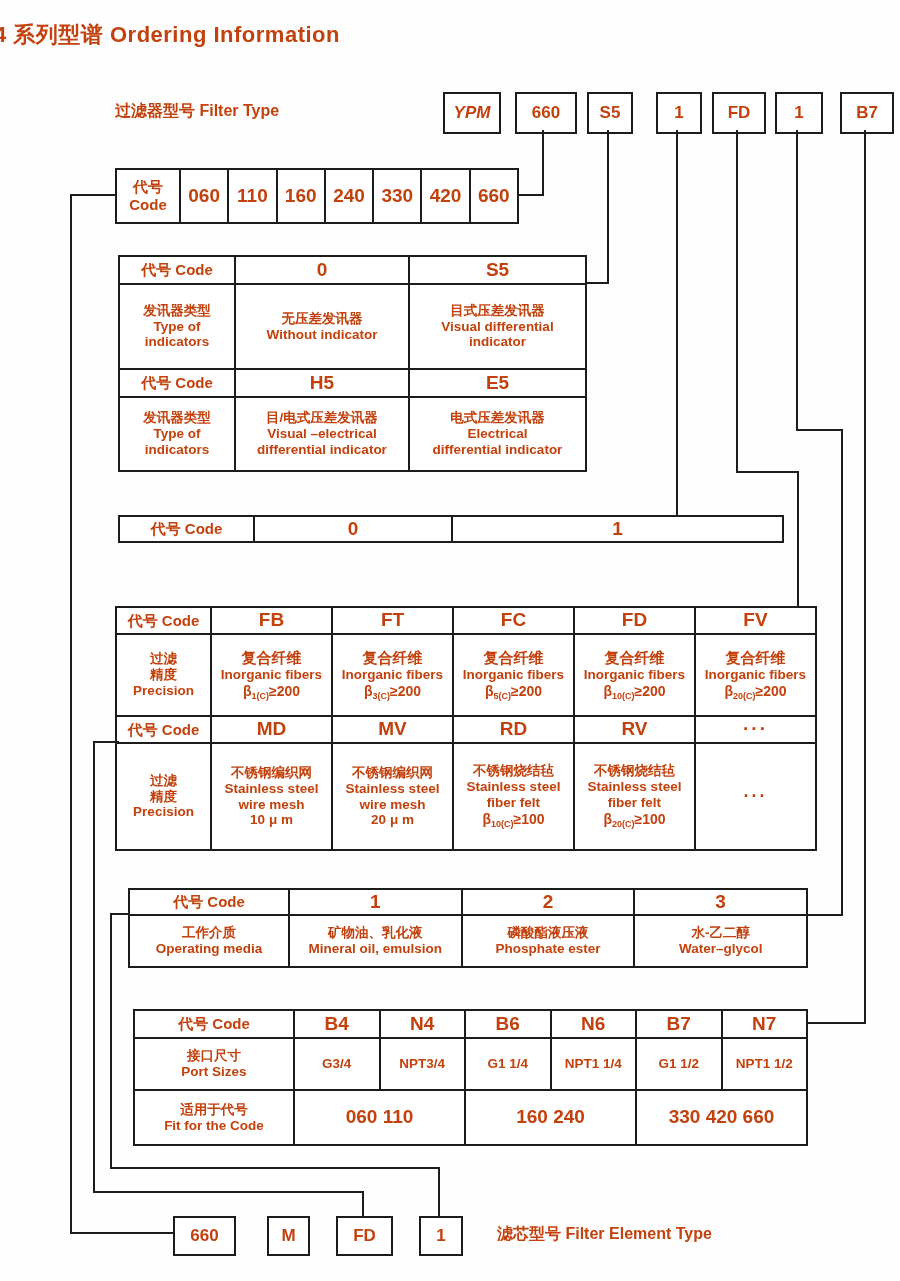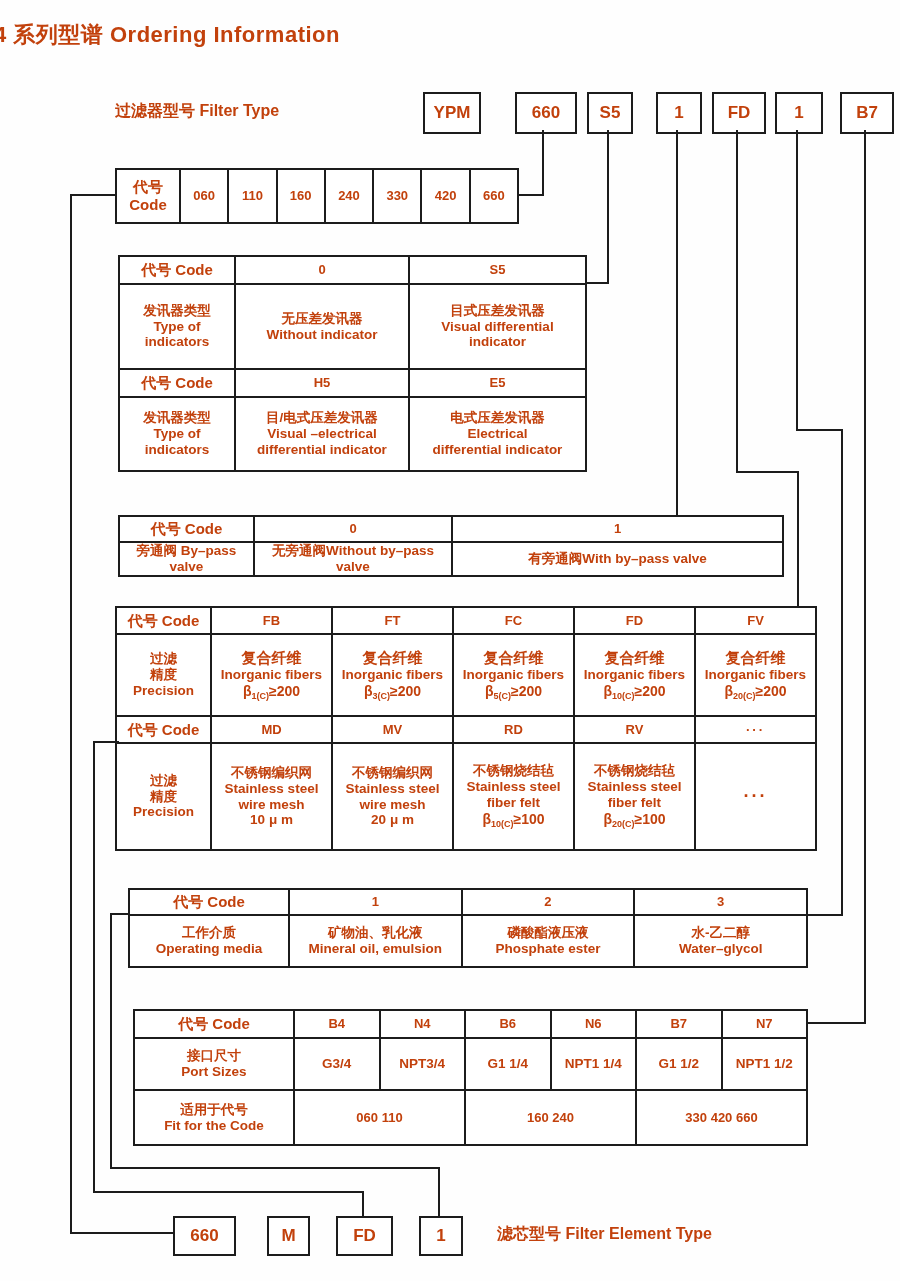--- a/index.html
+++ b/index.html
@@ -16,38 +16,38 @@
   }
   .codebox.small{height:36px;}
   table.tbl{
     position:absolute;border-collapse:collapse;table-layout:fixed;background:#fff;
   }
   table.tbl td{
     border:2px solid #1c1c1c;text-align:center;vertical-align:middle;
     padding:0 2px;line-height:1.18;font-weight:bold;overflow:hidden;
   }
   td.lbl{font-size:15px;}
-  td.codeval{font-size:13px;margin-top:16px;}
+  td.codeval{font-size:19px;margin-top:16px;}
   .zh{font-size:15px;}
   .en{font-size:13.5px;text-align:center;}
   .spec{font-size:14px;}
   sub.bsub{font-size:9px;vertical-align:-3px;margin-top:24px;}
   .ln{position:absolute;background:#1c1c1c;}
   .dots{font-size:18px;letter-spacing:2px;}
 </style>
 </head>
 <body>
 
 <div id="canvas">
 
   <div class="abs" id="title">4 系列型谱 Ordering Information</div>
 
   <div class="abs rowlabel" style="left:115px;top:101px;">过滤器型号  Filter Type</div>
 
-  <div class="codebox" style="left:423px;top:92px;width:54px;">YPM</div>
+  <div class="codebox" style="left:443px;top:92px;width:54px;font-style:italic;">YPM</div>
   <div class="codebox" style="left:515px;top:92px;width:58px;">660</div>
   <div class="codebox" style="left:587px;top:92px;width:42px;">S5</div>
   <div class="codebox" style="left:656px;top:92px;width:42px;">1</div>
   <div class="codebox" style="left:712px;top:92px;width:50px;">FD</div>
   <div class="codebox" style="left:775px;top:92px;width:44px;">1</div>
   <div class="codebox" style="left:840px;top:92px;width:50px;">B7</div>
 
   <table class="tbl" style="left:115px;top:168px;width:404px;">
     <colgroup>
         <col style="width:64px;">
@@ -148,25 +148,20 @@
         <col style="width:135px;">
         <col style="width:198px;">
         <col style="width:331px;">
       </colgroup>
     <tbody>
         <tr style="height:26px;">
       <td class="lbl">代号 Code</td>
       <td class="codeval">0</td>
       <td class="codeval">1</td>
     </tr>
-    <tr style="height:26px;">
-      <td class="en">旁通阀 By–pass valve</td>
-      <td class="en">无旁通阀Without by–pass valve</td>
-      <td class="en">有旁通阀With by–pass valve</td>
-    </tr>
   </tbody>
     </table>
 
   <table class="tbl" style="left:115px;top:606px;width:702px;">
     <colgroup>
         <col style="width:95px;">
         <col>
         <col>
         <col>
         <col>

